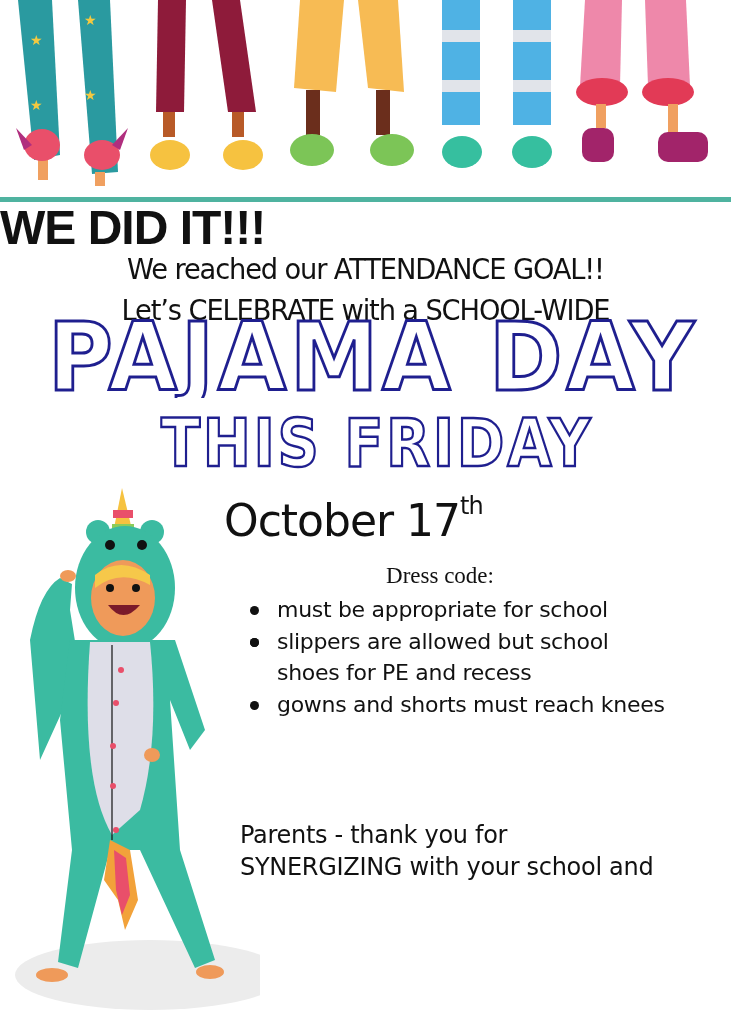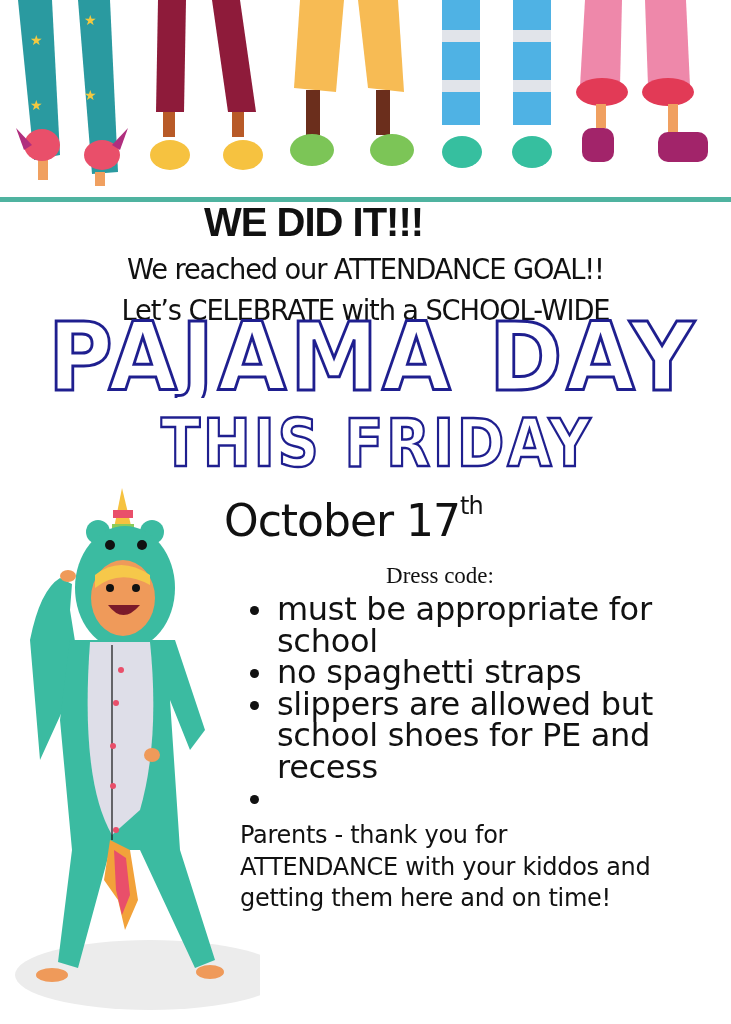--- a/index.html
+++ b/index.html
@@ -3,42 +3,42 @@
   <meta charset="utf-8">
   <style>
     html, body { margin: 0; padding: 0; }
     body {
       width: 731px; height: 1024px; background: #ffffff; position: relative; overflow: hidden;
       font-family: "DejaVu Sans", "Liberation Sans", sans-serif; color: #111;
     }
     .top-art { position: absolute; left: 0; top: 0; width: 731px; height: 196px; }
     .divider { position: absolute; left: 0; top: 197px; width: 731px; height: 5px; background: #4fb3a0; }
     .headline {
-      position: absolute; left: 0; top: 200px; width: 627px; text-align: center;
-      font-family: "Liberation Sans", sans-serif; font-weight: bold; font-size: 40px; letter-spacing: -1px;
+      position: absolute; left: 0; top: 200px; width: 627px; 
+      font-family: "Liberation Sans", sans-serif; font-weight: bold; font-size: 48px; letter-spacing: -1px;
     }
     .line {
       position: absolute; left: 0; width: 731px; text-align: center;
       font-family: "DejaVu Sans", sans-serif; font-size: 29px; letter-spacing: -1.2px; transform: scaleX(0.94);
     }
     .l1 { top: 252px; }
     .l2 { top: 293px; }
     .outline-title { position: absolute; left: 0; width: 731px; }
     .pajama { top: 312px; height: 86px; }
     .friday { top: 408px; height: 64px; }
     .date {
       position: absolute; left: 224px; top: 495px; font-family: "DejaVu Sans", sans-serif;
       font-size: 44px; letter-spacing: -1px;
     }
     .date sup { font-size: 24px; position: relative; top: -6px; }
     .dress-title {
       position: absolute; left: 360px; top: 563px; font-size: 23px; width: 160px; text-align: center; font-family: Liberation Serif, serif;
     }
     .rules { position: absolute; left: 245px; top: 594px; margin: 0; padding: 0; list-style: none; width: 450px; }
-    .rules li { position: relative; padding-left: 32px; font-size: 32px; line-height: 31.5px; letter-spacing: -0.3px; }
+    .rules li { position: relative; padding-left: 32px; font-size: 22px; line-height: 31.5px; letter-spacing: -0.3px; }
     .rules li .bullet { position: absolute; left: 5px; top: 12px; width: 9px; height: 9px; border-radius: 50%; background: #111; }
     .parents {
       position: absolute; left: 240px; top: 820px; width: 465px; 
       font-size: 24px; line-height: 31.5px; letter-spacing: -0.3px;
     }
     .figure { position: absolute; left: 0; top: 480px; width: 260px; height: 544px; }
   </style>
 </head>
 <body>
 
@@ -114,29 +114,28 @@
   <text x="377" y="58" text-anchor="middle" font-family="DejaVu Sans, sans-serif" font-weight="bold" font-size="66" letter-spacing="3" fill="#ffffff" stroke="#1f1f8f" stroke-width="2.5" textLength="432" lengthAdjust="spacingAndGlyphs">THIS FRIDAY</text>
 </svg>
 
 <div class="date">
   <span>October 17</span><sup>th</sup>
 </div>
 
 <div class="dress-title">Dress code:</div>
 <ul class="rules">
   <li><span class="bullet"></span><span>must be appropriate for school</span></li>
-  <li><span class="bullet"></span><span>no spaghetti straps</span></li>
+  <li><span class="bullet"></span></li>
   <li style="width:380px"><span class="bullet"></span><span>slippers are allowed but school shoes for PE and recess</span></li>
-  <li style="width:410px"><span class="bullet"></span></li>
+  <li style="width:410px"><span class="bullet"></span><span>gowns and shorts must reach knees</span></li>
 </ul>
 
 <div class="parents">
   <div>Parents - thank you for</div>
-  <div>ATTENDANCE with your kiddos and</div>
-  <div>getting them here and on time!</div>
+  <div>SYNERGIZING with your school and</div>
 </div>
 
 <svg class="figure" viewBox="0 0 260 544">
   <ellipse cx="150" cy="495" rx="135" ry="35" fill="#ececec"></ellipse>
 
   <polygon points="122,8 112,58 134,58" fill="#f6c240"></polygon>
   <rect x="113" y="30" width="20" height="8" fill="#e94f6a"></rect>
   <rect x="112" y="44" width="22" height="8" fill="#8ccc5a"></rect>
 
   <circle cx="98" cy="52" r="12" fill="#3bbba1"></circle>

